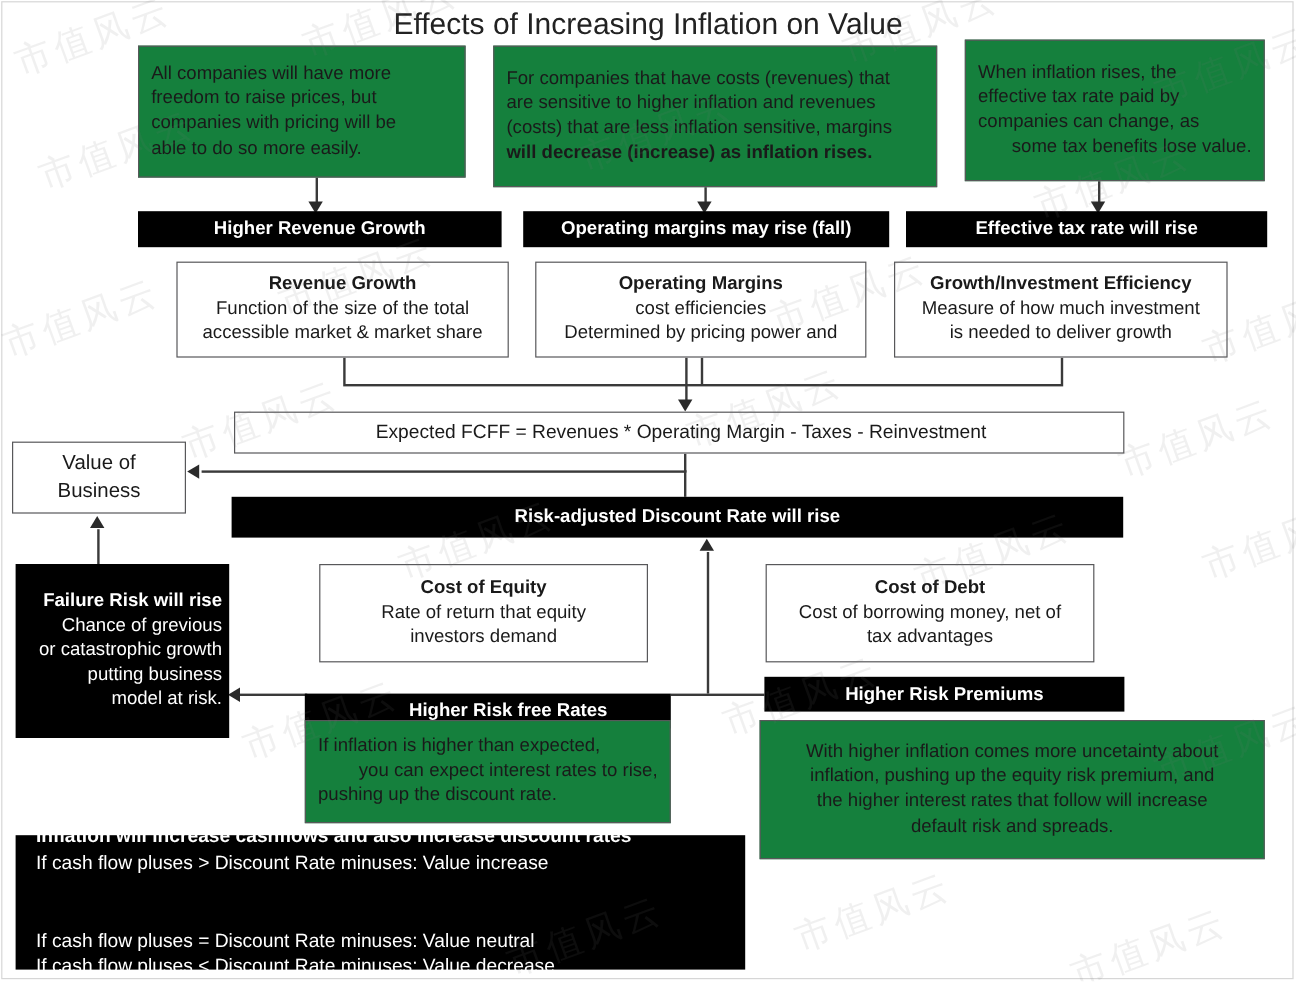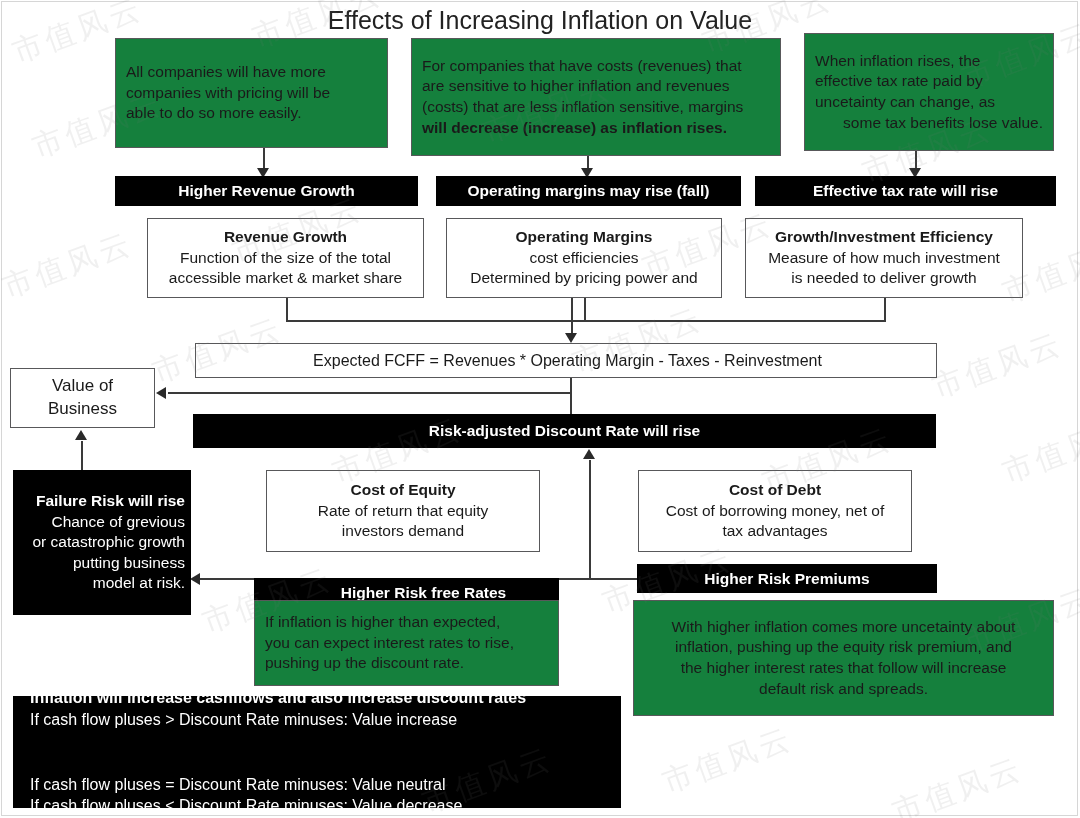--- a/index.html
+++ b/index.html
@@ -169,35 +169,36 @@
     <div class="wm" style="left:960px; top:600px;">市值风云</div>
     <div class="wm" style="left:660px; top:740px;">市值风云</div>
     <div class="wm" style="left:890px; top:770px;">市值风云</div>
     <div class="wm" style="left:420px; top:760px;">市值风云</div>
   </div>
 
   <div id="page-title">Effects of Increasing Inflation on Value</div>
 
   <div class="node grey-box" style="left:115px; top:38px; width:273px; height:110px;">
     <span class="ln" style="text-align:left;">All companies will have more</span>
+    <span class="ln" style="text-align:left;">freedom to raise prices, but</span>
     <span class="ln" style="text-align:left;">companies with pricing will be</span>
     <span class="ln" style="text-align:left;">able to do so more easily.</span>
   </div>
 
   <div class="node grey-box" style="left:411px; top:38px; width:370px; height:118px;">
     <span class="ln" style="text-align:left;">For companies that have costs (revenues) that</span>
     <span class="ln" style="text-align:left;">are sensitive to higher inflation and revenues</span>
     <span class="ln" style="text-align:left;">(costs) that are less inflation sensitive, margins</span>
     <span class="ln" style="text-align:left;font-weight:bold;">will decrease (increase)  as inflation rises.</span>
   </div>
 
   <div class="node grey-box" style="left:804px; top:33px; width:250px; height:118px;">
     <span class="ln" style="text-align:left;">When inflation rises, the</span>
     <span class="ln" style="text-align:left;">effective tax rate paid by</span>
-    <span class="ln" style="text-align:left;">uncetainty can change, as</span>
+    <span class="ln" style="text-align:left;">companies can change, as</span>
     <span class="ln" style="text-align:right;">some tax benefits lose value.</span>
   </div>
 
   <div class="conn vline" style="left:263px; top:148px; height:22px;"></div>
   <div class="arrow arrow-down" style="left:257px; top:168px;"></div>
 
   <div class="conn vline" style="left:587px; top:156px; height:14px;"></div>
   <div class="arrow arrow-down" style="left:581px; top:168px;"></div>
 
   <div class="conn vline" style="left:915px; top:151px; height:19px;"></div>
@@ -292,21 +293,21 @@
 
   <div class="conn hline" style="left:559px; top:578px; width:78px;"></div>
   <div class="conn vline" style="left:589px; top:460px; height:118px;"></div>
   <div class="arrow arrow-up" style="left:583px; top:449px;"></div>
 
   <div class="conn hline" style="left:200px; top:578px; width:56px;"></div>
   <div class="arrow arrow-left" style="left:190px; top:573px;"></div>
 
   <div class="node grey-box" style="left:254px; top:600px; width:305px; height:86px;">
     <span class="ln" style="text-align:left;">If inflation is higher than expected,</span>
-    <span class="ln" style="text-align:left;">you can expect interest rates to rise,</span>
+    <span class="ln" style="text-align:right;">you can expect interest rates to rise,</span>
     <span class="ln" style="text-align:left;">pushing up the discount rate.</span>
   </div>
 
   <div class="node grey-box" style="left:633px; top:600px; width:421px; height:116px;">
     <span class="ln">With higher inflation comes more uncetainty about</span>
     <span class="ln">inflation, pushing up the equity risk premium, and</span>
     <span class="ln">the higher interest rates that follow will increase</span>
     <span class="ln">default risk and spreads.</span>
   </div>
 

